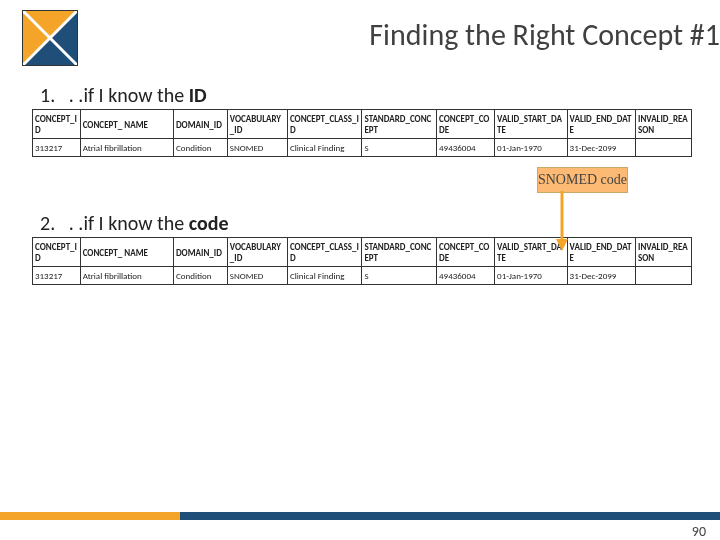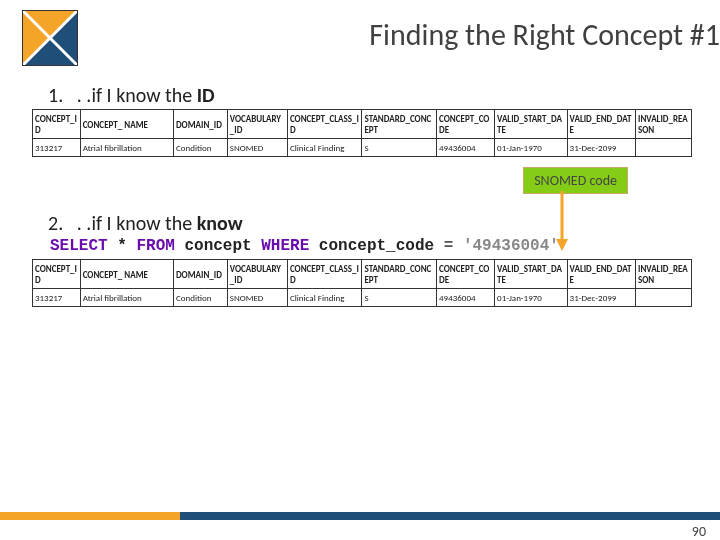--- a/index.html
+++ b/index.html
@@ -27,21 +27,21 @@
     font-weight: 400;
     text-align: right;
     padding: 16px 0 24px 0;
     color: #404040;
   }
   .section {
     padding: 0 32px;
   }
   .numline {
     font-size: 20px;
-    margin: 6px 0 2px 16px;
+    margin: 6px 0 2px 8px;
   }
   .numline .bold { font-weight: 700; }
   .sql {
     font-family: "Courier New", monospace;
     font-size: 16px;
     font-weight: 700;
     padding-left: 18px;
     margin-bottom: 4px;
   }
   .sql .kw { color: #6a0dad; }
@@ -66,24 +66,25 @@
   td { font-weight: 400; }
   .callout-wrap {
     position: relative;
     height: 40px;
   }
   .callout {
     position: absolute;
     right: 60px;
     top: 2px;
     border: 1px solid #c9a96a;
-    background: #84cc16;
-    padding: 4px 10px;
+    background: #fdba74;
+    padding: 4px 0;
     font-size: 14px;
     color: #444;
+    font-family: Liberation Serif, serif;
   }
   .arrow {
     position: absolute;
     right: 118px;
     top: 26px;
   }
   .arrow svg { display: block; }
   .footbar {
     position: absolute;
     left: 0;
@@ -169,24 +170,21 @@
     <div class="arrow">
       <svg width="16" height="60">
           <line x1="8" y1="0" x2="8" y2="50" stroke="#f4a428" stroke-width="3"></line>
           <polygon points="2,48 14,48 8,60" fill="#f4a428"></polygon>
         </svg>
     </div>
   </div>
 
   <div class="numline">
     <span>2.</span>&nbsp;&nbsp;
-    <span>. .if I know the </span><span class="bold">know</span>
-  </div>
-  <div class="sql">
-    <span class="kw">SELECT</span><span> * </span><span class="kw">FROM</span><span> concept </span><span class="kw">WHERE</span><span> concept_code </span><span class="eq">=</span><span class="lit"> '49436004'</span>
+    <span>. .if I know the </span><span class="bold">code</span>
   </div>
   <table>
     <colgroup>
         <col class="c1">
         <col class="c2">
         <col class="c3">
         <col class="c4">
         <col class="c5">
         <col class="c6">
         <col class="c7">

